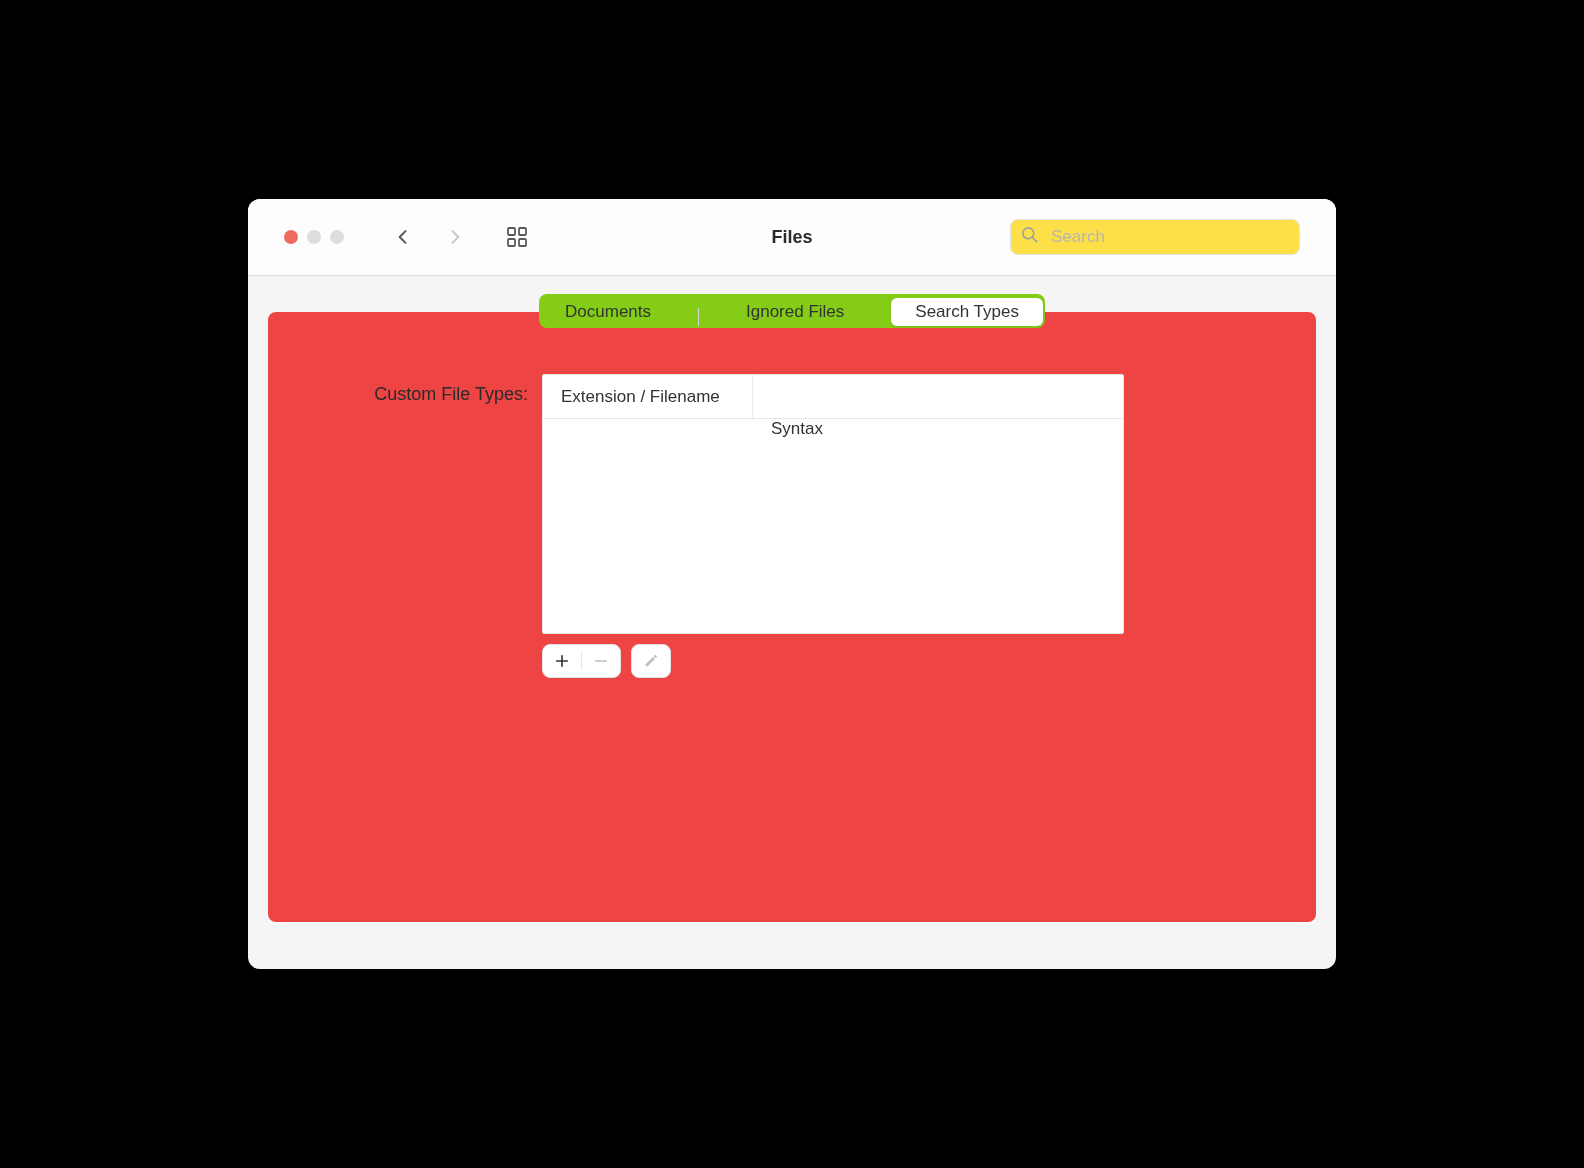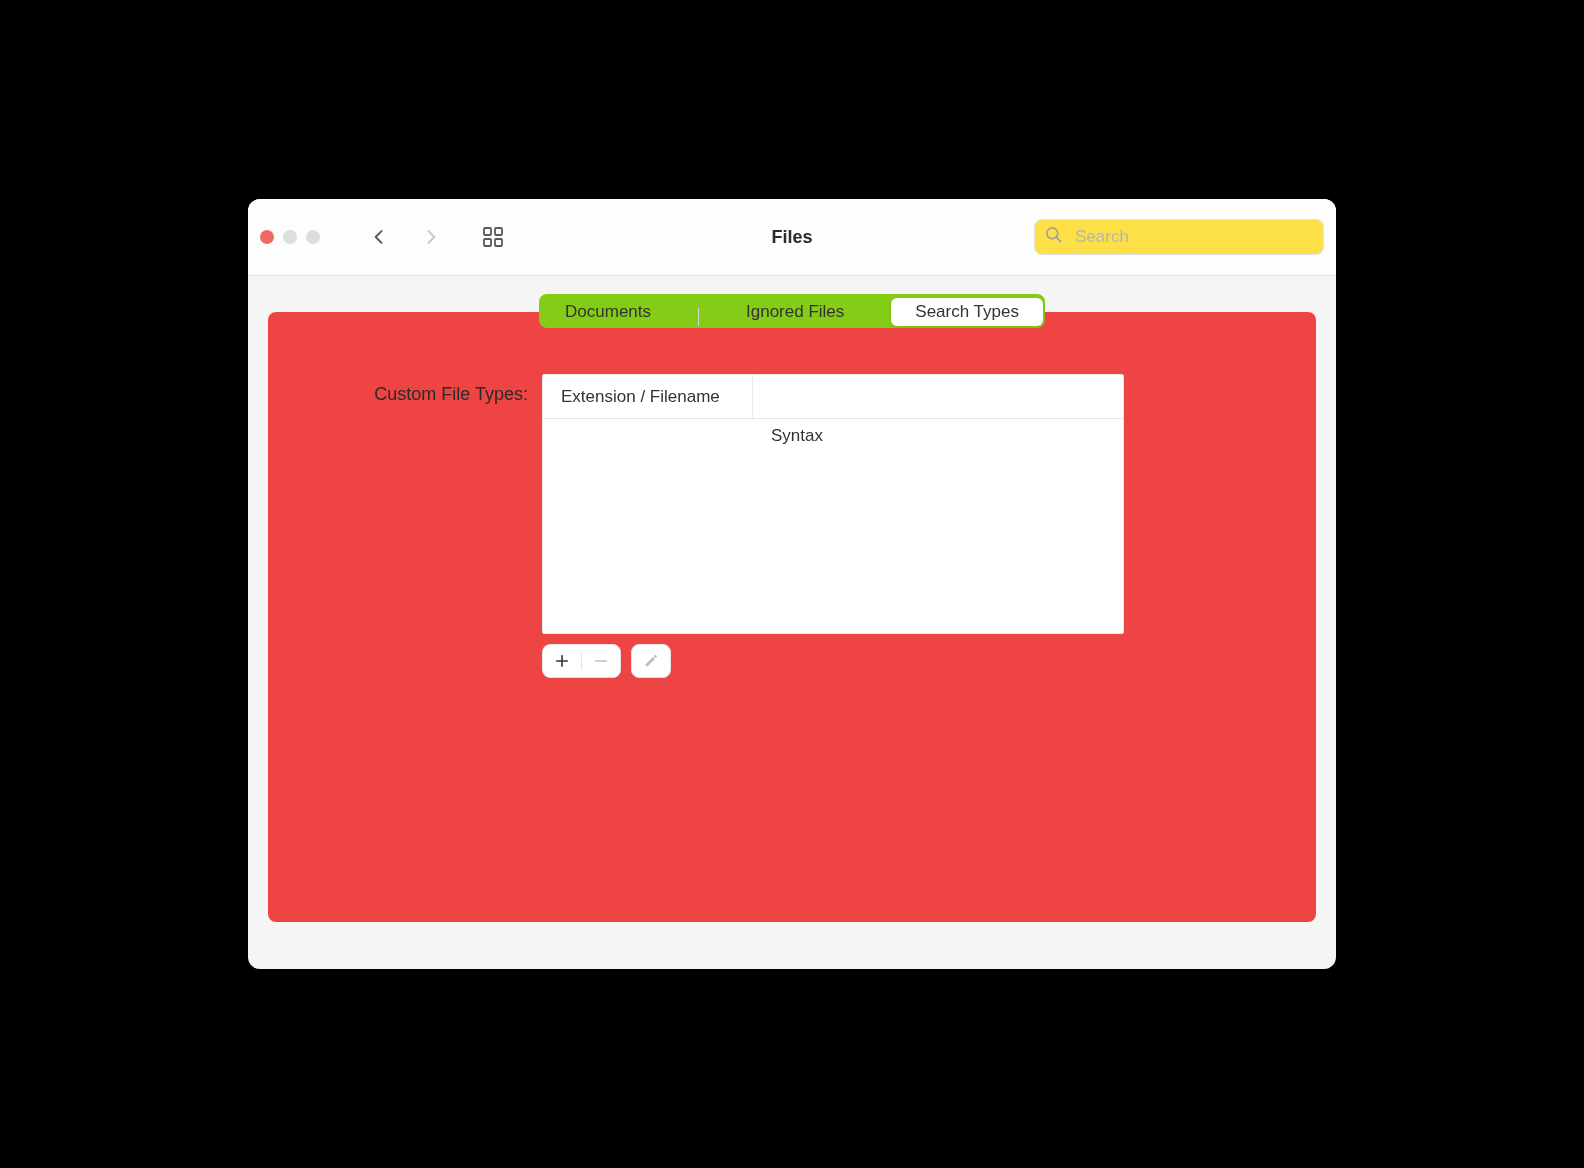--- a/index.html
+++ b/index.html
@@ -25,21 +25,21 @@
       overflow: hidden;
       display: flex;
       flex-direction: column;
     }
     .toolbar {
       height: 77px;
       background: #fdfdfd;
       border-bottom: 1px solid #e0e0e0;
       display: flex;
       align-items: center;
-      padding: 0 12px;
+      padding: 0 36px;
       position: relative;
     }
     .traffic-lights {
       display: flex;
       gap: 9px;
       align-items: center;
     }
     .traffic-light {
       width: 14px;
       height: 14px;
@@ -165,21 +165,21 @@
       border: 1px solid #e6e6e6;
       border-radius: 2px;
       overflow: hidden;
     }
     .table-header {
       display: flex;
       height: 44px;
       border-bottom: 1px solid #e6e6e6;
     }
     .th {
-      padding: 17px 18px;
+      padding: 10px 18px;
       font-size: 17px;
       color: #333;
       display: flex;
       align-items: center;
     }
     .th:first-child {
       width: 210px;
       border-right: 1px solid #eaeaea;
     }
     .th:last-child { flex: 1; margin-top: 44px; }

